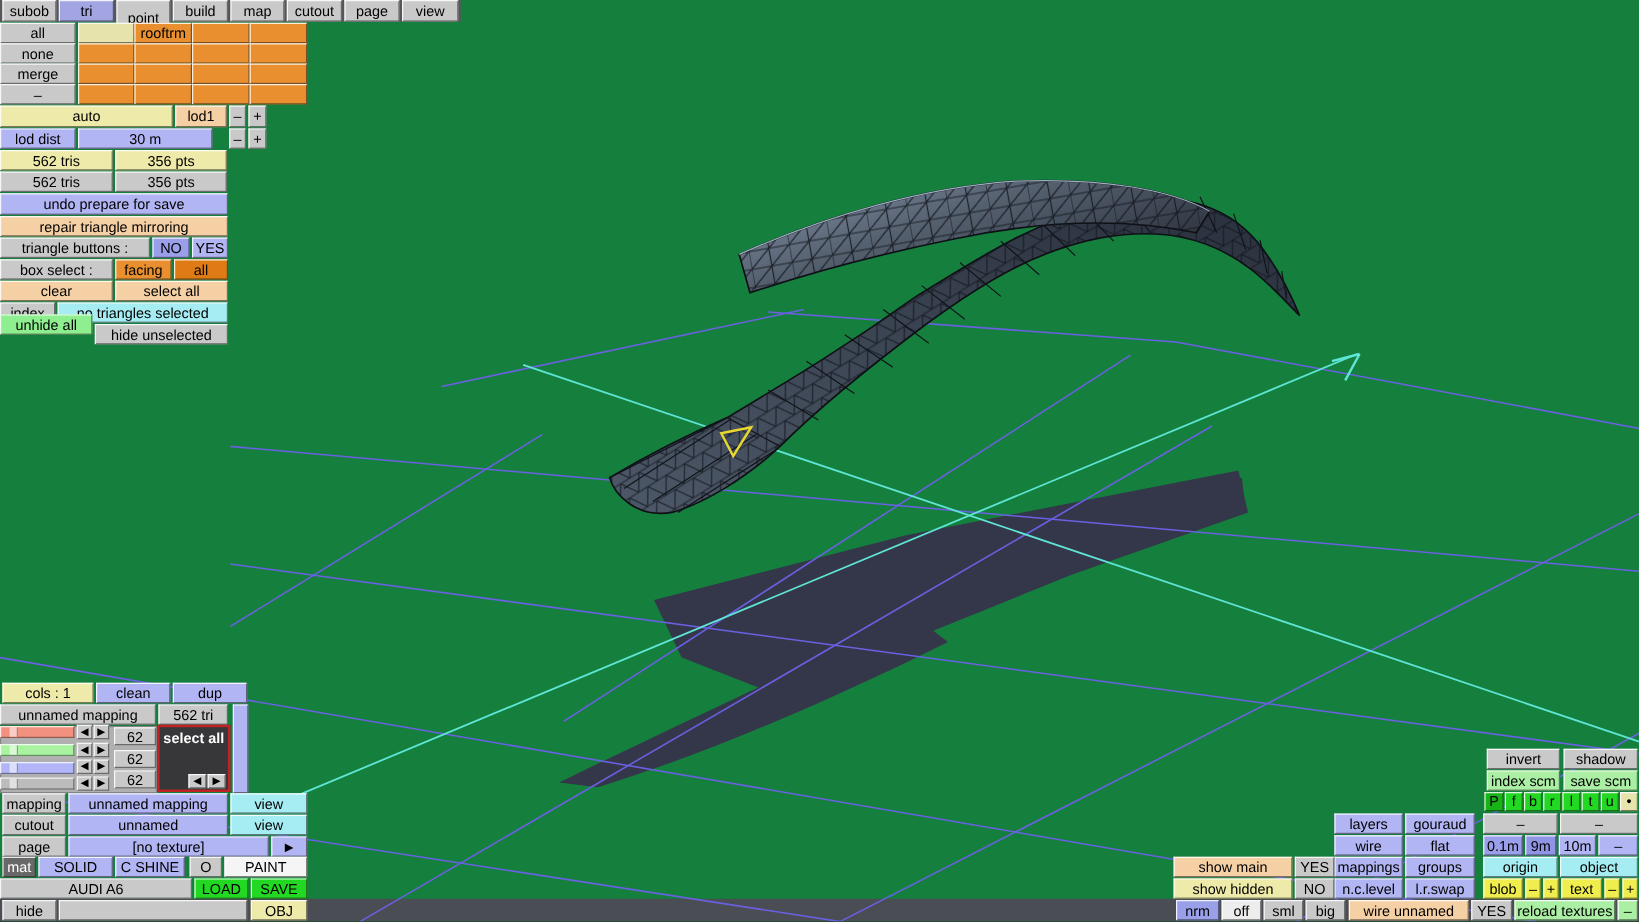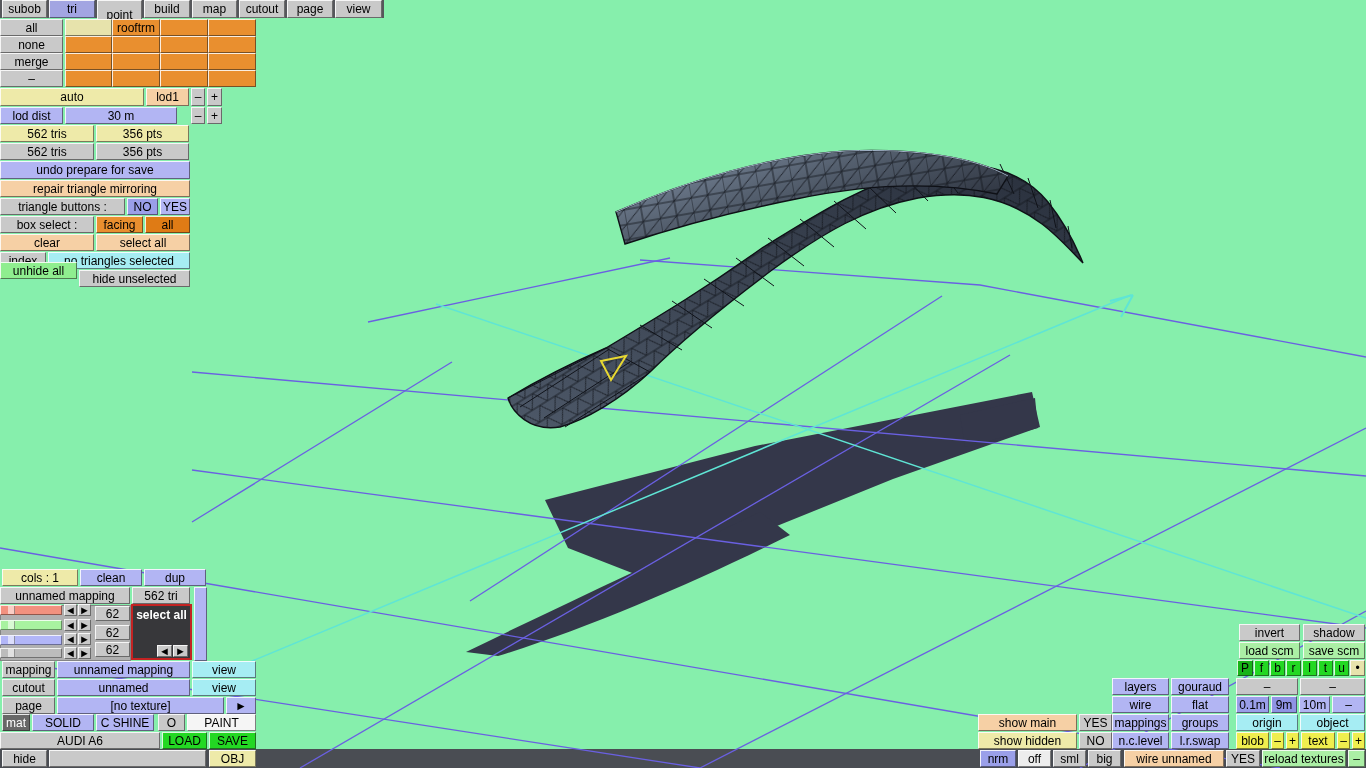--- a/index.html
+++ b/index.html
@@ -1,17 +1,17 @@
 <!DOCTYPE html>
 <html><head>
 <meta charset="utf-8">
 <style>
   *{margin:0;padding:0;box-sizing:border-box}
   html,body{background:#2e2e2e}
-  #app{position:relative;width:1366px;height:768px;background:#86efac;overflow:hidden;
+  #app{position:relative;width:1366px;height:768px;background:#15803d;overflow:hidden;
        font-family:"Liberation Sans",sans-serif}
   .b{position:absolute;display:flex;align-items:center;justify-content:center;
      font-size:12px;line-height:1;color:#000;background:#c9c9c9;
      border:1px solid;border-color:rgba(255,255,255,.85) rgba(30,30,30,.55) rgba(30,30,30,.55) rgba(255,255,255,.85);
      white-space:nowrap;overflow:hidden}
   .bk{position:absolute;background:#56575b}
   .bk2{position:absolute;background:#b0b0b0;border:1px solid rgba(0,0,0,.25)}
   .yw{background:#eeeaa9}.cr{background:#e7e3ac}
   .pw{background:#b2b5f3}.pwd{background:#9a9fe9}.pwd2{background:#8f94e4}
   .pc{background:#f6d0a5}.or{background:#e98f2f}.ord{background:#df7b15}
@@ -242,21 +242,21 @@
   <div class="b" style="left:0;top:732px;width:160px;height:17px">AUDI A6</div>
   <div class="b bgn" style="left:162px;top:732px;width:45px;height:17px">LOAD</div>
   <div class="b bgn" style="left:209px;top:732px;width:47px;height:17px">SAVE</div>
 
   <div class="b" style="left:2px;top:750px;width:45px;height:17px">hide</div>
   <div class="b" style="left:49px;top:750px;width:157px;height:17px"></div>
   <div class="b yw" style="left:209px;top:750px;width:47px;height:17px">OBJ</div>
 
   <div class="b" style="left:1239px;top:624px;width:61px;height:17px">invert</div>
   <div class="b" style="left:1303px;top:624px;width:62px;height:17px">shadow</div>
-  <div class="b lgn" style="left:1239px;top:642px;width:61px;height:17px">load scm</div>
+  <div class="b lgn" style="left:1239px;top:642px;width:61px;height:17px">index scm</div>
   <div class="b lgn" style="left:1303px;top:642px;width:62px;height:17px">save scm</div>
 
   <div class="b bgn2" style="left:1237px;top:660px;width:16px;height:16px">P</div>
   <div class="b bgn" style="left:1254px;top:660px;width:15px;height:16px">f</div>
   <div class="b bgn" style="left:1270px;top:660px;width:15px;height:16px">b</div>
   <div class="b bgn" style="left:1286px;top:660px;width:15px;height:16px">r</div>
   <div class="b bgn" style="left:1302px;top:660px;width:15px;height:16px">l</div>
   <div class="b bgn" style="left:1318px;top:660px;width:15px;height:16px">t</div>
   <div class="b bgn" style="left:1334px;top:660px;width:15px;height:16px">u</div>
   <div class="b cr" style="left:1350px;top:660px;width:15px;height:16px">•</div>

